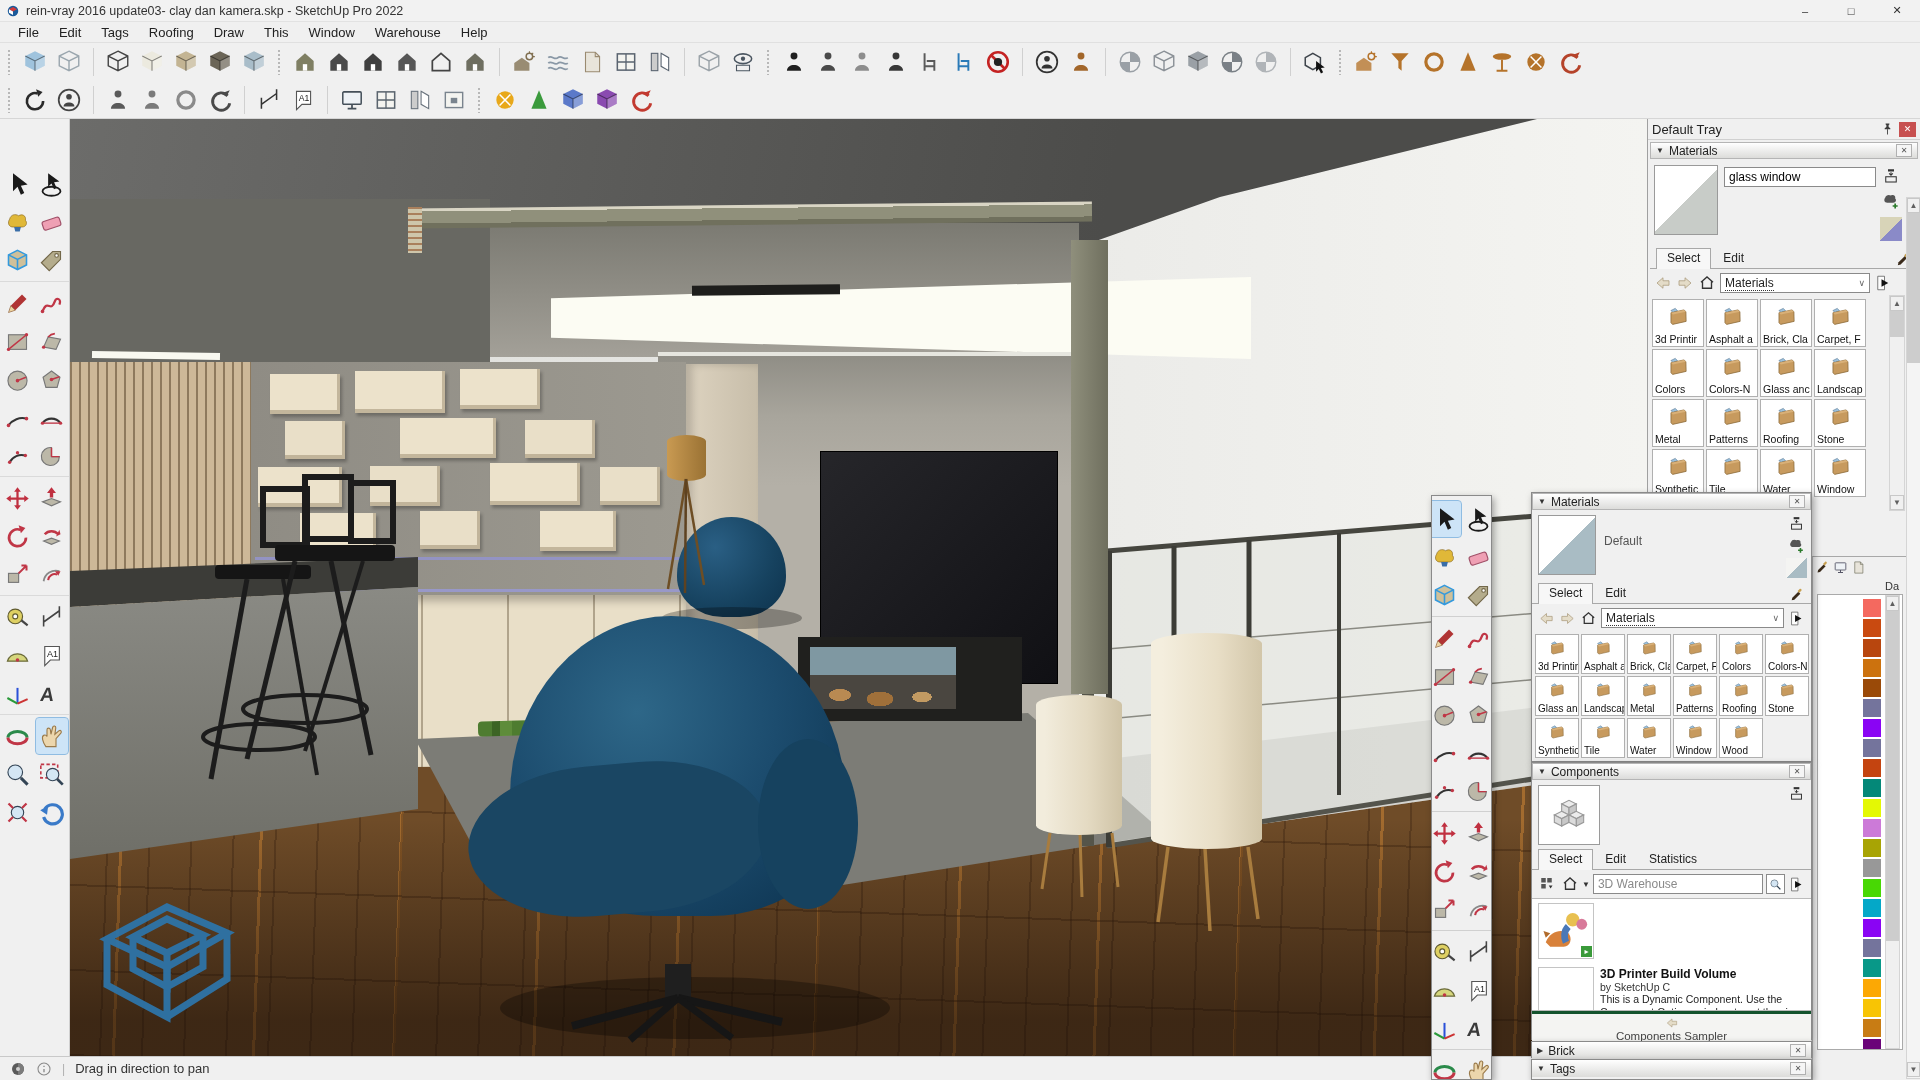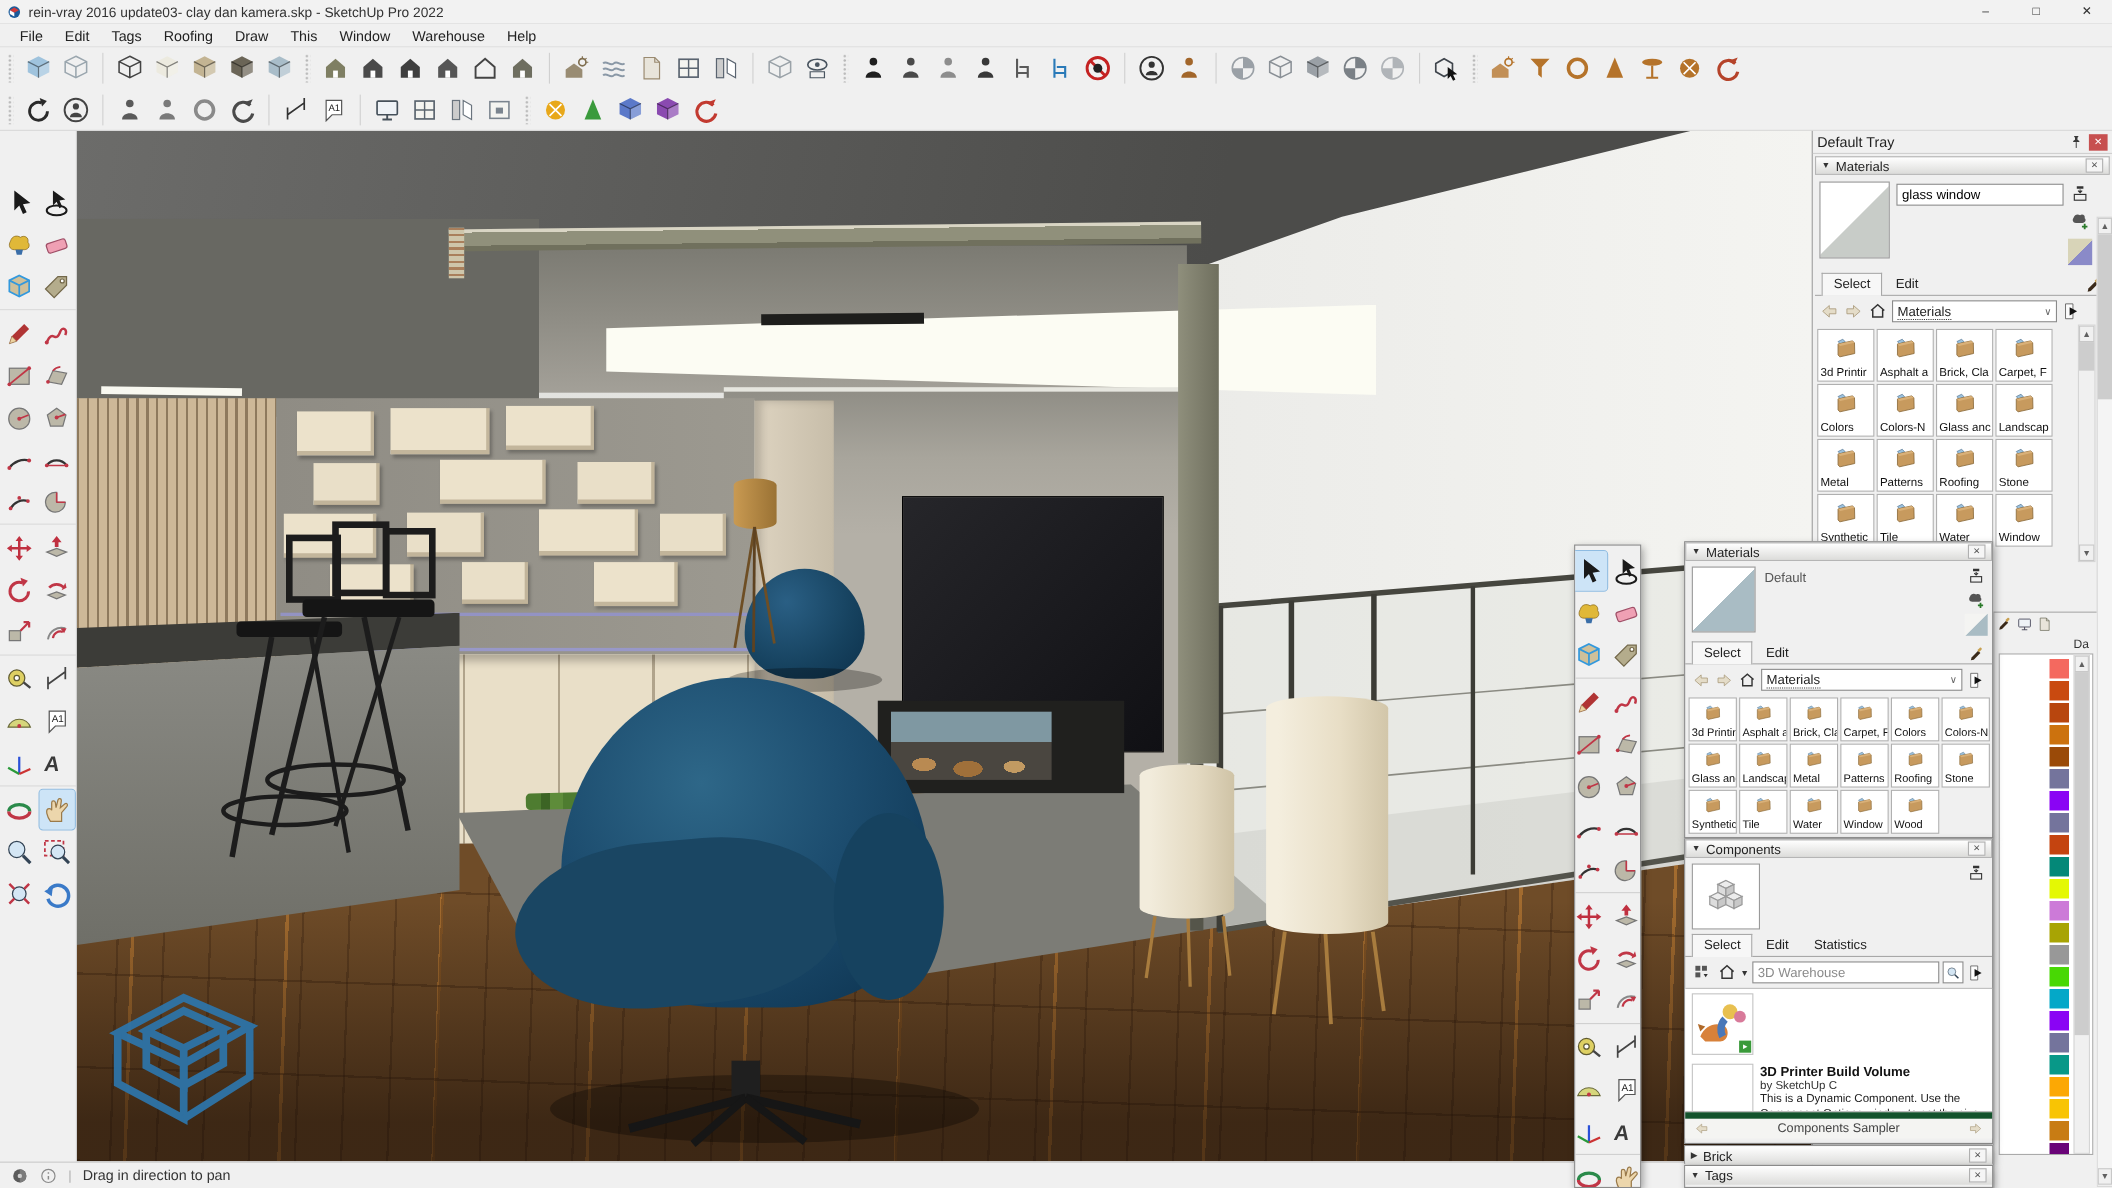--- a/index.html
+++ b/index.html
@@ -1343,21 +1343,21 @@
 </div>
 
 <div class="fpanel" style="left:1531px;top:492px;width:281px;height:270px;">
   <div class="sechead">
     <span class="carot">▼</span>
     <span>Materials</span>
     <div class="xbox">✕</div>
   </div>
   <div style="position:relative;height:70px;">
     <div class="abs" style="left:6px;top:5px;width:58px;height:60px;background:linear-gradient(135deg,#ffffff 50%,#a9bcc4 50.5%);border:1px solid #9a9a9a;"></div>
-    <span class="abs" style="left:72px;top:8px;font-size:12px;color:#555;">Default</span>
+    <span class="abs" style="left:72px;top:24px;font-size:12px;color:#555;">Default</span>
     <svg class="abs" width="17" height="17" style="left:256px;top:5px;">
         <use href="#sym-secpane"></use>
       </svg>
     <svg class="abs" width="19" height="19" style="left:255px;top:26px;">
         <use href="#sym-createmat"></use>
       </svg>
     <div class="abs" style="left:254px;top:48px;width:21px;height:20px;background:linear-gradient(135deg,#f4f4f2 50%,#a9bcc4 50.5%);"></div>
   </div>
   <div class="tabs">
     <div style="display:flex;gap:1px;">
@@ -1573,21 +1573,21 @@
           <div class="cbadge">▸</div>
         </div>
         <div class="cinfo">
           <div class="cname">3D Printer Build Volume</div>
           <div class="cauthor">by SketchUp C</div>
           <div class="cdesc">This is a Dynamic Component. Use the Component Options window to set the size to match your preferred...</div>
         </div>
       </div>
 
     </div>
-  <div style="display:flex;align-items:center;padding:2px 8px;border-top:6px solid #14532d;background:#f4f4f2;">
+  <div style="display:flex;align-items:center;padding:2px 8px;border-top:3px solid #14532d;background:#f4f4f2;flex-direction:column;">
     <svg width="14" height="14">
         <use href="#sym-navback"></use>
       </svg>
     <span style="flex:1;text-align:center;font-size:11.5px;color:#444;">Components Sampler</span>
     <svg width="14" height="14">
         <use href="#sym-navfwd"></use>
       </svg>
   </div>
 </div>
 

